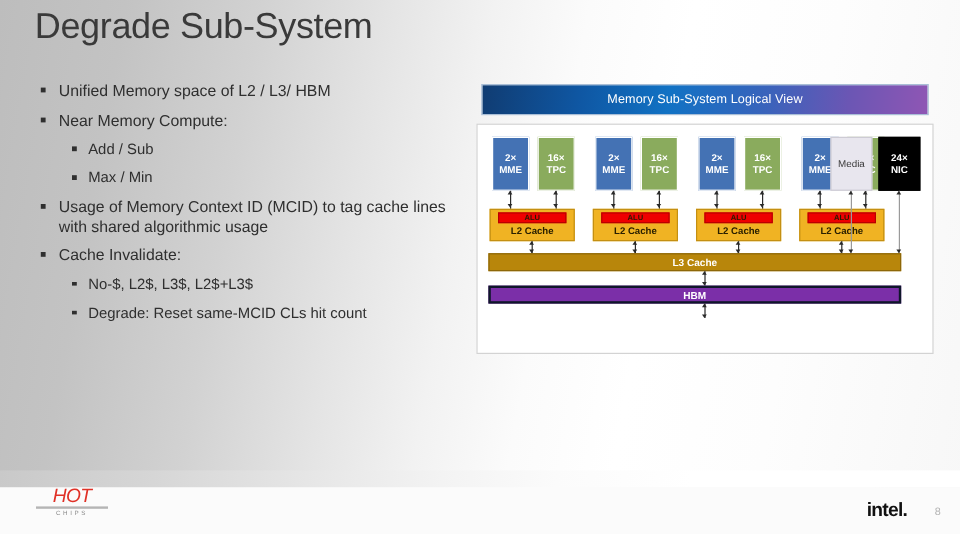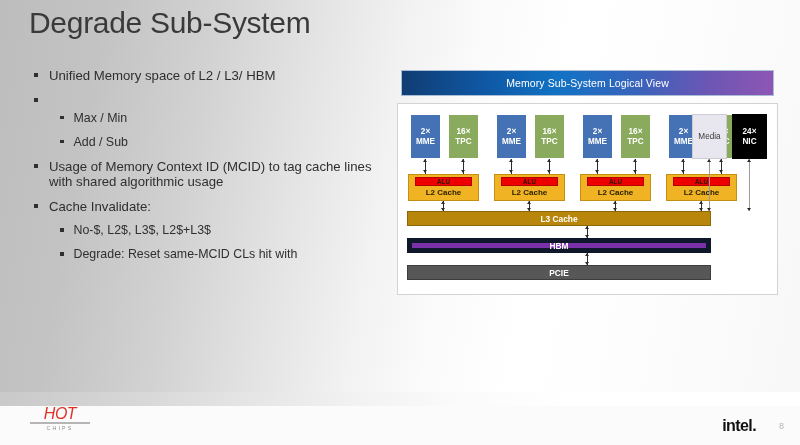--- a/index.html
+++ b/index.html
@@ -191,32 +191,32 @@
     margin-top: 2px;
     font-size: 8px;
     font-weight: 700;
     color: #2a2000;
   }
 
   
   .bar {
     position: absolute;
     left: 9px;
-    width: 304px;
+    width: 344px;
     height: 15px;
     box-sizing: border-box;
     display: flex;
     align-items: center;
     justify-content: center;
     color: #ffffff;
     font-size: 8.4px;
     font-weight: 700;
   }
   .l3  { top: 107px; background: #b8860b; border: 1px solid #8d6708; }
-  .hbm { top: 134px; background: #7b2fa8; border: 5px solid #0f172a; }
+  .hbm { top: 134px; background: #7b2fa8; border: 2px solid #0f172a; }
   .pcie{ top: 161px; background: #575757; border: 1px solid #3d3d3d; }
 
   
   .conn {
     position: absolute;
     background: #2a2a2a;
     width: 1px;
   }
   .arrow {
     position: absolute;
@@ -303,44 +303,45 @@
 
   <div id="title">Degrade Sub-System</div>
 
   <div id="bullets">
     <div class="bul lvl1">
       <span class="mk"></span>
       <span class="btxt">Unified Memory space of L2 / L3/ HBM</span>
     </div>
     <div class="bul lvl1">
       <span class="mk"></span>
+      <span class="btxt">Near Memory Compute:</span>
     </div>
     <div class="bul lvl2">
       <span class="mk"></span>
+      <span class="btxt">Add / Sub</span>
+    </div>
+    <div class="bul lvl2">
+      <span class="mk"></span>
       <span class="btxt">Max / Min</span>
     </div>
+    <div class="bul lvl1">
+      <span class="mk"></span>
+      <span class="btxt">Usage of Memory Context ID (MCID) to tag cache lines with shared algorithmic usage</span>
+    </div>
+    <div class="bul lvl1">
+      <span class="mk"></span>
+      <span class="btxt">Cache Invalidate:</span>
+    </div>
     <div class="bul lvl2">
       <span class="mk"></span>
-      <span class="btxt">Add / Sub</span>
-    </div>
-    <div class="bul lvl1">
-      <span class="mk"></span>
-      <span class="btxt">Usage of Memory Context ID (MCID) to tag cache lines with shared algorithmic usage</span>
-    </div>
-    <div class="bul lvl1">
-      <span class="mk"></span>
-      <span class="btxt">Cache Invalidate:</span>
+      <span class="btxt">No-$, L2$, L3$, L2$+L3$</span>
     </div>
     <div class="bul lvl2">
       <span class="mk"></span>
-      <span class="btxt">No-$, L2$, L3$, L2$+L3$</span>
-    </div>
-    <div class="bul lvl2">
-      <span class="mk"></span>
-      <span class="btxt">Degrade: Reset same-MCID CLs hit with</span>
+      <span class="btxt">Degrade: Reset same-MCID CLs hit count</span>
     </div>
   </div>
 
   <div id="panel">
 
     <div id="panel-header">Memory Sub-System Logical View</div>
 
     <div id="panel-body">
 
       <div class="blk unit mme" style="left:12px;">
@@ -449,21 +450,20 @@
       <div class="bar l3">L3 Cache</div>
       <div class="conn" style="left:189px; top:122px; height:12px;"></div>
       <div class="arrow up" style="left:187px; top:122px;"></div>
       <div class="arrow down" style="left:187px; top:131px;"></div>
 
       <div class="bar hbm">HBM</div>
       <div class="conn" style="left:189px; top:149px; height:12px;"></div>
       <div class="arrow up" style="left:187px; top:149px;"></div>
       <div class="arrow down" style="left:187px; top:158px;"></div>
 
-      <div class="bar pcie">PCIE</div>
     </div>
   </div>
 
   <div id="footer-band"></div>
   <div id="footer"></div>
 
   <div id="hotchips">
     <div id="hc-top">HOT</div>
     <div id="hc-rule"></div>
     <div id="hc-sub">CHIPS</div>

